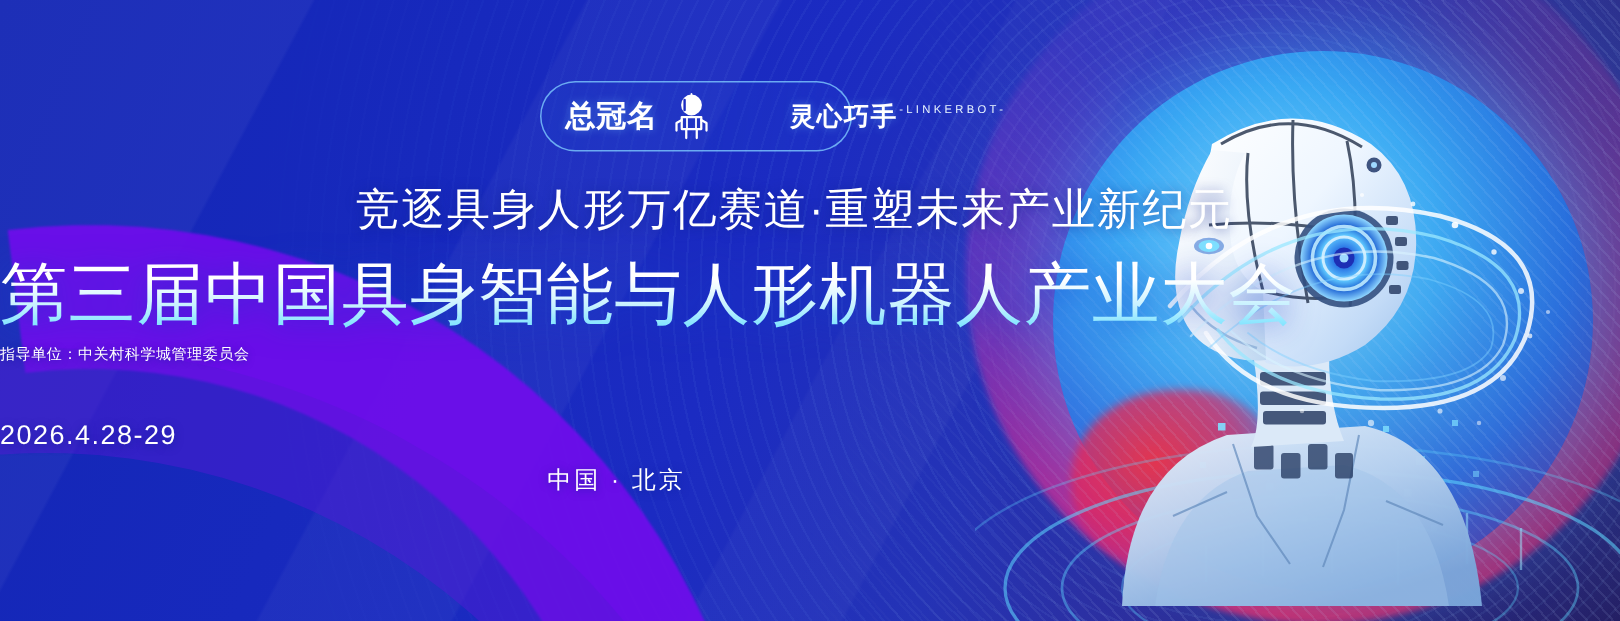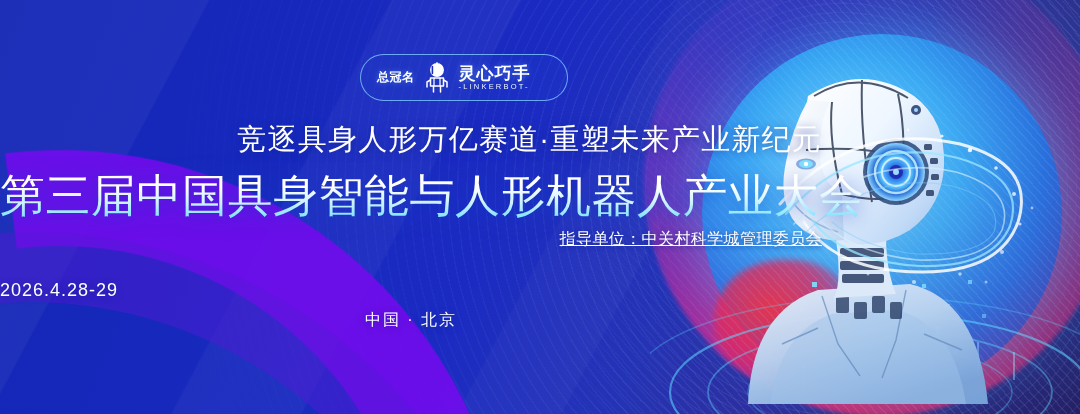--- a/index.html
+++ b/index.html
@@ -140,28 +140,28 @@
     width:208px; height:47px;
     border:1.4px solid rgba(130,205,255,.78);
     border-radius:24px;
     display:flex; align-items:center;
     gap:9px;
     padding:0 14px 0 16px;
     background:linear-gradient(100deg, rgba(28,60,200,.30), rgba(40,80,220,.12));
   }
   .badge-label {
     color:#ffffff;
-    font-size:12px;
+    font-size:20px;
     font-weight:bold;
     letter-spacing:.5px;
     white-space:nowrap;
     text-shadow:0 0 6px rgba(120,200,255,.45);
   }
   .badge-mascot { width:26px; height:32px; flex:none; }
-  .badge-brand { display:flex; flex-direction:column; justify-content:center; gap:1px; }
+  .badge-brand { display:flex; justify-content:center; gap:1px;margin-left:44px; }
   .badge-brand-cn {
     color:#ffffff;
     font-size:17px; font-weight:bold;
     letter-spacing:1px; white-space:nowrap;
     line-height:1;
     text-shadow:0 0 6px rgba(120,200,255,.45);
   }
   .badge-brand-en {
     color:#eaf6ff;
     font-size:7.5px;
@@ -199,28 +199,27 @@
     color:transparent;
     -webkit-text-fill-color:transparent;
     filter:drop-shadow(0 2px 10px rgba(20,60,200,.7));
   }
 
   .orgs {
     position:absolute;
     left:0; right:0; top:229px;
     padding-right:258px;
     display:flex;
-    justify-content:flex-end;
+    justify-content:flex-start;
     gap:56px;
     color:#ffffff;
-    font-size:16px;
+    font-size:10px;
     letter-spacing:.4px;
     white-space:nowrap;
     text-shadow:0 1px 5px rgba(10,30,140,.6);
-    text-decoration:underline;
   }
 
   .date {
     position:absolute;
     left:0; right:0; top:280px;
     padding-right:258px;
     color:#ffffff;
     font-size:18px;
     letter-spacing:1px;
     white-space:nowrap;

